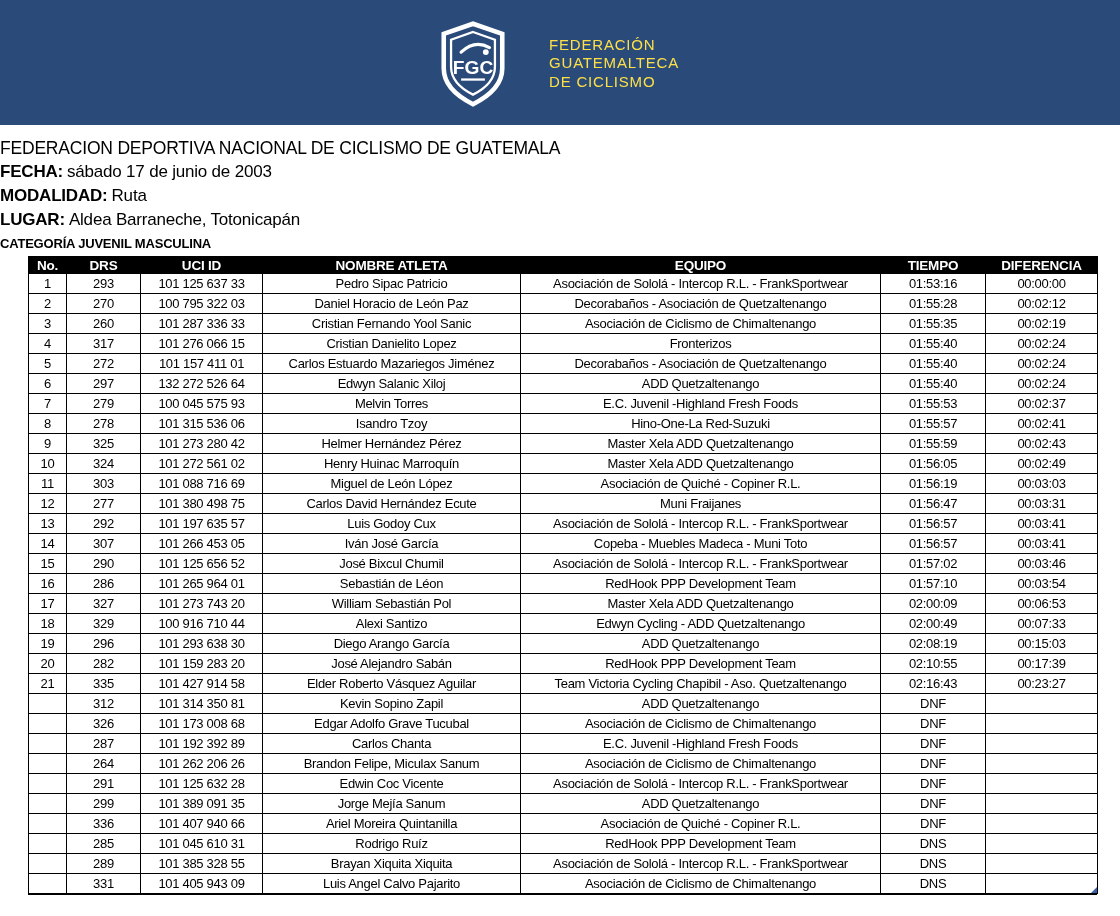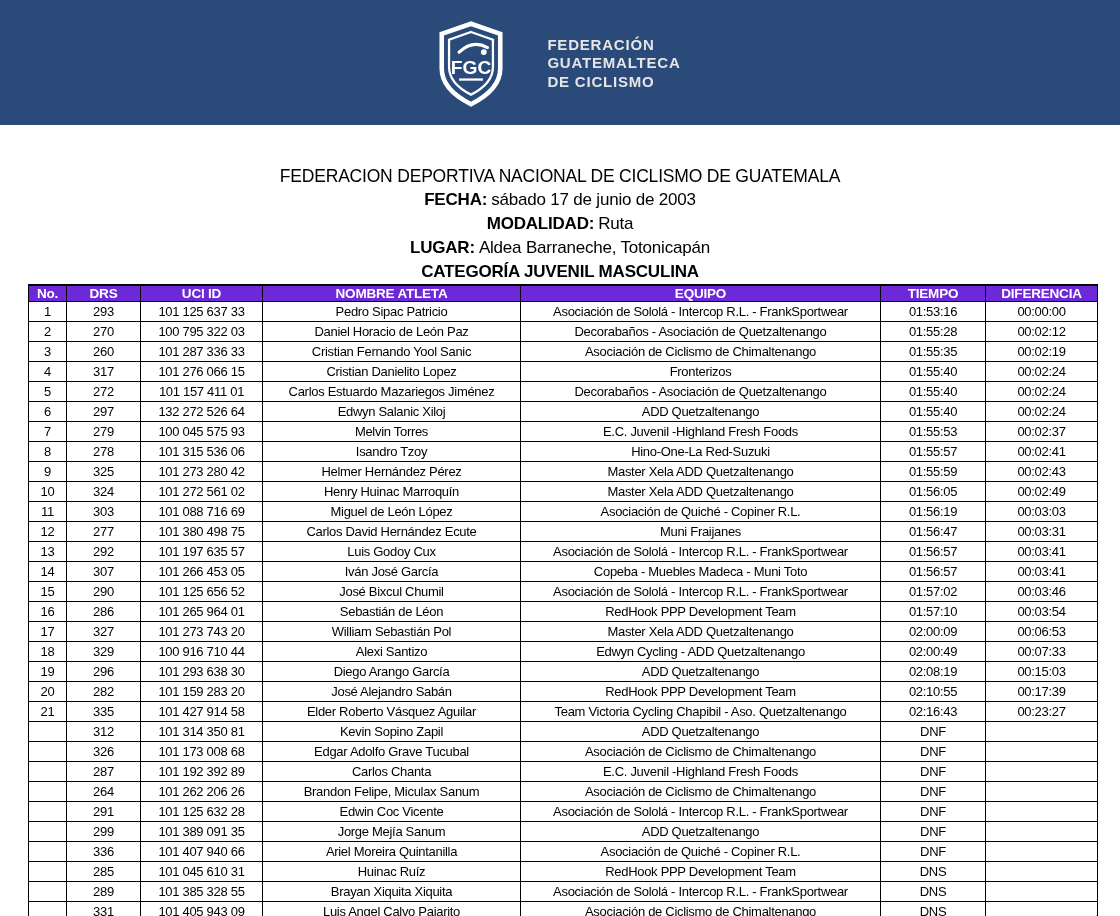--- a/index.html
+++ b/index.html
@@ -20,66 +20,65 @@
     align-items: center;
     justify-content: center;
   }
   .logo-group {
     display: flex;
     align-items: center;
     gap: 16px;
     margin-top: 2px;
   }
   .org-name {
-    color: #e5e5e5;
-    font-weight: bold;
+    color: #fde047;
+    font-weight: normal;
     font-size: 15px;
     letter-spacing: 0.8px;
     line-height: 18.5px;
     margin-left: 28px;
   }
 
   
   .title-block {
     padding-top: 11px;
-    text-align: center;
+    text-align: left;
     line-height: 24px;
-    margin-top: 28px;
   }
   .fed-title {
     font-size: 17.5px;
     letter-spacing: -0.2px;
   }
   .meta-line {
     font-size: 17px;
     letter-spacing: -0.2px;
   }
   .meta-line .lbl {
     font-weight: bold;
     margin-right: 4px;
   }
   .categoria {
-    font-size: 17px;
+    font-size: 13px;
     font-weight: bold;
     letter-spacing: -0.2px;
   }
 
   
   .table-wrap {
     margin-left: 28px;
     width: 1069px;
     position: relative;
   }
   table {
     width: 100%;
     border-collapse: collapse;
     table-layout: fixed;
   }
   thead th {
-    background: #6d28d9;
+    background: #000000;
     color: #ffffff;
     font-size: 13.5px;
     font-weight: bold;
     height: 14px;
     border: 1px solid #000000;
     letter-spacing: -0.2px;
     padding: 0 2px;
   }
   tbody td {
     border: 1px solid #000000;
@@ -421,21 +420,21 @@
             <td>101 407 940 66</td>
             <td>Ariel Moreira Quintanilla</td>
             <td>Asociación de Quiché - Copiner R.L.</td>
             <td>DNF</td>
             <td></td>
           </tr>
           <tr>
             <td></td>
             <td>285</td>
             <td>101 045 610 31</td>
-            <td>Huinac Ruíz</td>
+            <td>Rodrigo Ruíz</td>
             <td>RedHook PPP Development Team</td>
             <td>DNS</td>
             <td></td>
           </tr>
           <tr>
             <td></td>
             <td>289</td>
             <td>101 385 328 55</td>
             <td>Brayan Xiquita Xiquita</td>
             <td>Asociación de Sololá - Intercop R.L. - FrankSportwear</td>

